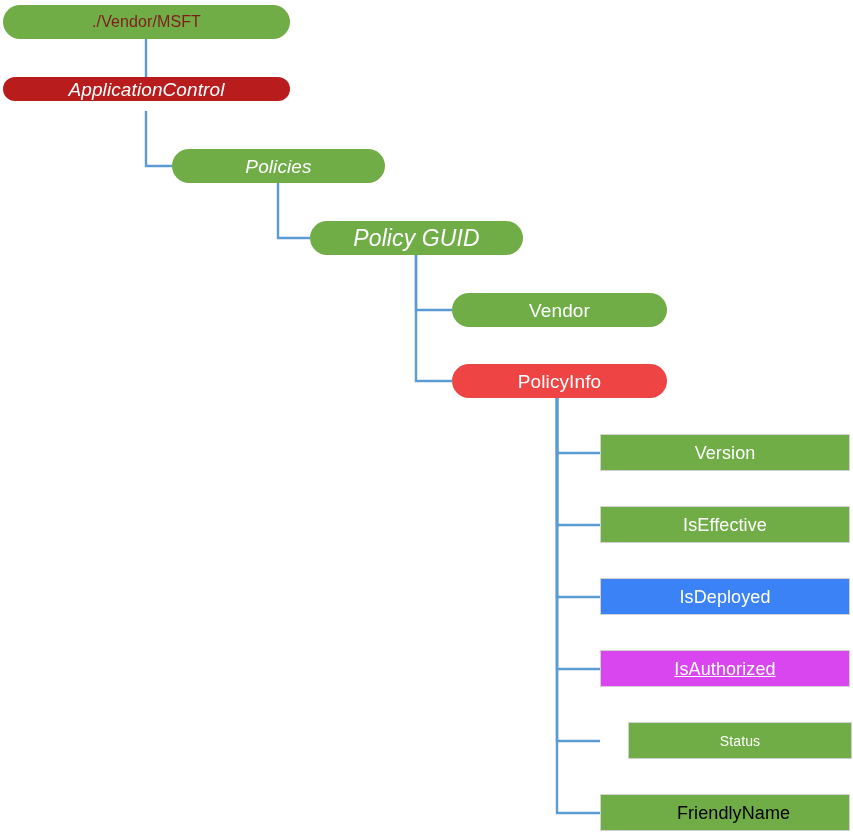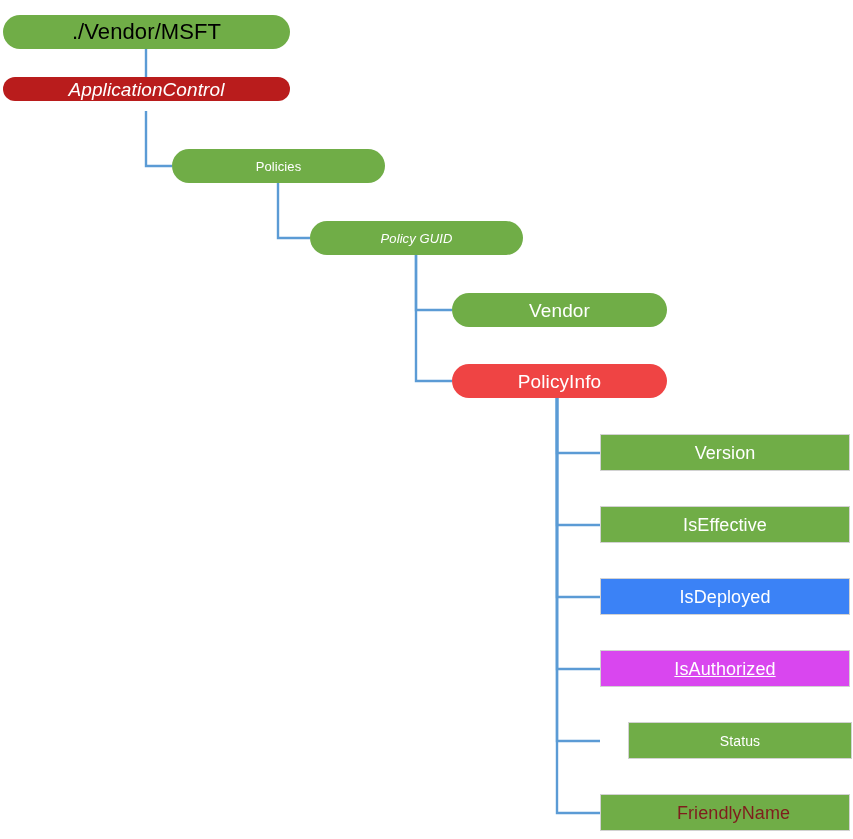--- a/index.html
+++ b/index.html
@@ -68,30 +68,30 @@
       <polyline points="416,255 416,381 452,381" fill="none" stroke="#5B9BD5" stroke-width="2.4" stroke-linecap="butt" stroke-linejoin="miter"></polyline>
       <polyline points="557,398 557,453 600,453" fill="none" stroke="#5B9BD5" stroke-width="2.4" stroke-linecap="butt" stroke-linejoin="miter"></polyline>
       <polyline points="557,398 557,525 600,525" fill="none" stroke="#5B9BD5" stroke-width="2.4" stroke-linecap="butt" stroke-linejoin="miter"></polyline>
       <polyline points="557,398 557,597 600,597" fill="none" stroke="#5B9BD5" stroke-width="2.4" stroke-linecap="butt" stroke-linejoin="miter"></polyline>
       <polyline points="557,398 557,669 600,669" fill="none" stroke="#5B9BD5" stroke-width="2.4" stroke-linecap="butt" stroke-linejoin="miter"></polyline>
       <polyline points="557,398 557,741 600,741" fill="none" stroke="#5B9BD5" stroke-width="2.4" stroke-linecap="butt" stroke-linejoin="miter"></polyline>
       <polyline points="557,398 557,813 600,813" fill="none" stroke="#5B9BD5" stroke-width="2.4" stroke-linecap="butt" stroke-linejoin="miter"></polyline>
     </svg>
 
   <div id="node-layer">
-      <div class="node rounded" style="left: 3px; top: 5px; width: 287px; height: 34px; font-size: 22px; background: rgb(112, 173, 71); color: #000000; margin-top: 10px;">
+      <div class="node rounded" style="left: 3px; top: 5px; width: 287px; height: 34px; font-size: 16px; background: rgb(112, 173, 71); color: #7f1d1d;">
         <span class="node-label">./Vendor/MSFT</span>
       </div>
       <div class="node rounded" style="left: 3px; top: 77px; width: 287px; height: 24px; font-size: 19px; background: #b91c1c; color: rgb(255, 255, 255); font-style: italic;">
         <span class="node-label">ApplicationControl</span>
       </div>
-      <div class="node rounded" style="left: 172px; top: 149px; width: 213px; height: 34px; font-size: 13px; background: rgb(112, 173, 71); color: rgb(255, 255, 255);">
+      <div class="node rounded" style="left: 172px; top: 149px; width: 213px; height: 34px; font-size: 19px; background: rgb(112, 173, 71); color: rgb(255, 255, 255); font-style: italic;">
         <span class="node-label">Policies</span>
       </div>
-      <div class="node rounded italic" style="left: 310px; top: 221px; width: 213px; height: 34px; font-size: 13px; background: rgb(112, 173, 71); color: rgb(255, 255, 255);">
+      <div class="node rounded italic" style="left: 310px; top: 221px; width: 213px; height: 34px; font-size: 23px; background: rgb(112, 173, 71); color: rgb(255, 255, 255);">
         <span class="node-label">Policy GUID</span>
       </div>
       <div class="node rounded" style="left: 452px; top: 293px; width: 215px; height: 34px; font-size: 19px; background: rgb(112, 173, 71); color: rgb(255, 255, 255);">
         <span class="node-label">Vendor</span>
       </div>
       <div class="node rounded" style="left: 452px; top: 364px; width: 215px; height: 34px; font-size: 19px; background: #ef4444; color: rgb(255, 255, 255);">
         <span class="node-label">PolicyInfo</span>
       </div>
       <div class="node rect" style="left: 600px; top: 434px; width: 250px; height: 37px; font-size: 18px; background: rgb(112, 173, 71); color: rgb(255, 255, 255); border-color: rgb(210, 210, 210);">
         <span class="node-label">Version</span>
@@ -101,18 +101,18 @@
       </div>
       <div class="node rect" style="left: 600px; top: 578px; width: 250px; height: 37px; font-size: 18px; background: #3b82f6; color: rgb(255, 255, 255); border-color: rgb(210, 210, 210);">
         <span class="node-label">IsDeployed</span>
       </div>
       <div class="node rect" style="left: 600px; top: 650px; width: 250px; height: 37px; font-size: 18px; background: #d946ef; color: rgb(255, 255, 255); border-color: rgb(210, 210, 210); text-decoration: underline;">
         <span class="node-label">IsAuthorized</span>
       </div>
       <div class="node rect" style="left: 600px; top: 722px; width: 224px; height: 37px; font-size: 14px; background: rgb(112, 173, 71); color: rgb(255, 255, 255); border-color: rgb(210, 210, 210); margin-left: 28px;">
         <span class="node-label">Status</span>
       </div>
-      <div class="node rect" style="left: 600px; top: 794px; width: 250px; height: 37px; font-size: 18px; background: rgb(112, 173, 71); color: #7f1d1d; border-color: rgb(210, 210, 210); padding-left: 17px;">
+      <div class="node rect" style="left: 600px; top: 794px; width: 250px; height: 37px; font-size: 18px; background: rgb(112, 173, 71); color: #000000; border-color: rgb(210, 210, 210); padding-left: 17px;">
         <span class="node-label">FriendlyName</span>
       </div>
     </div>
 
 </div>
 
 </body></html>

